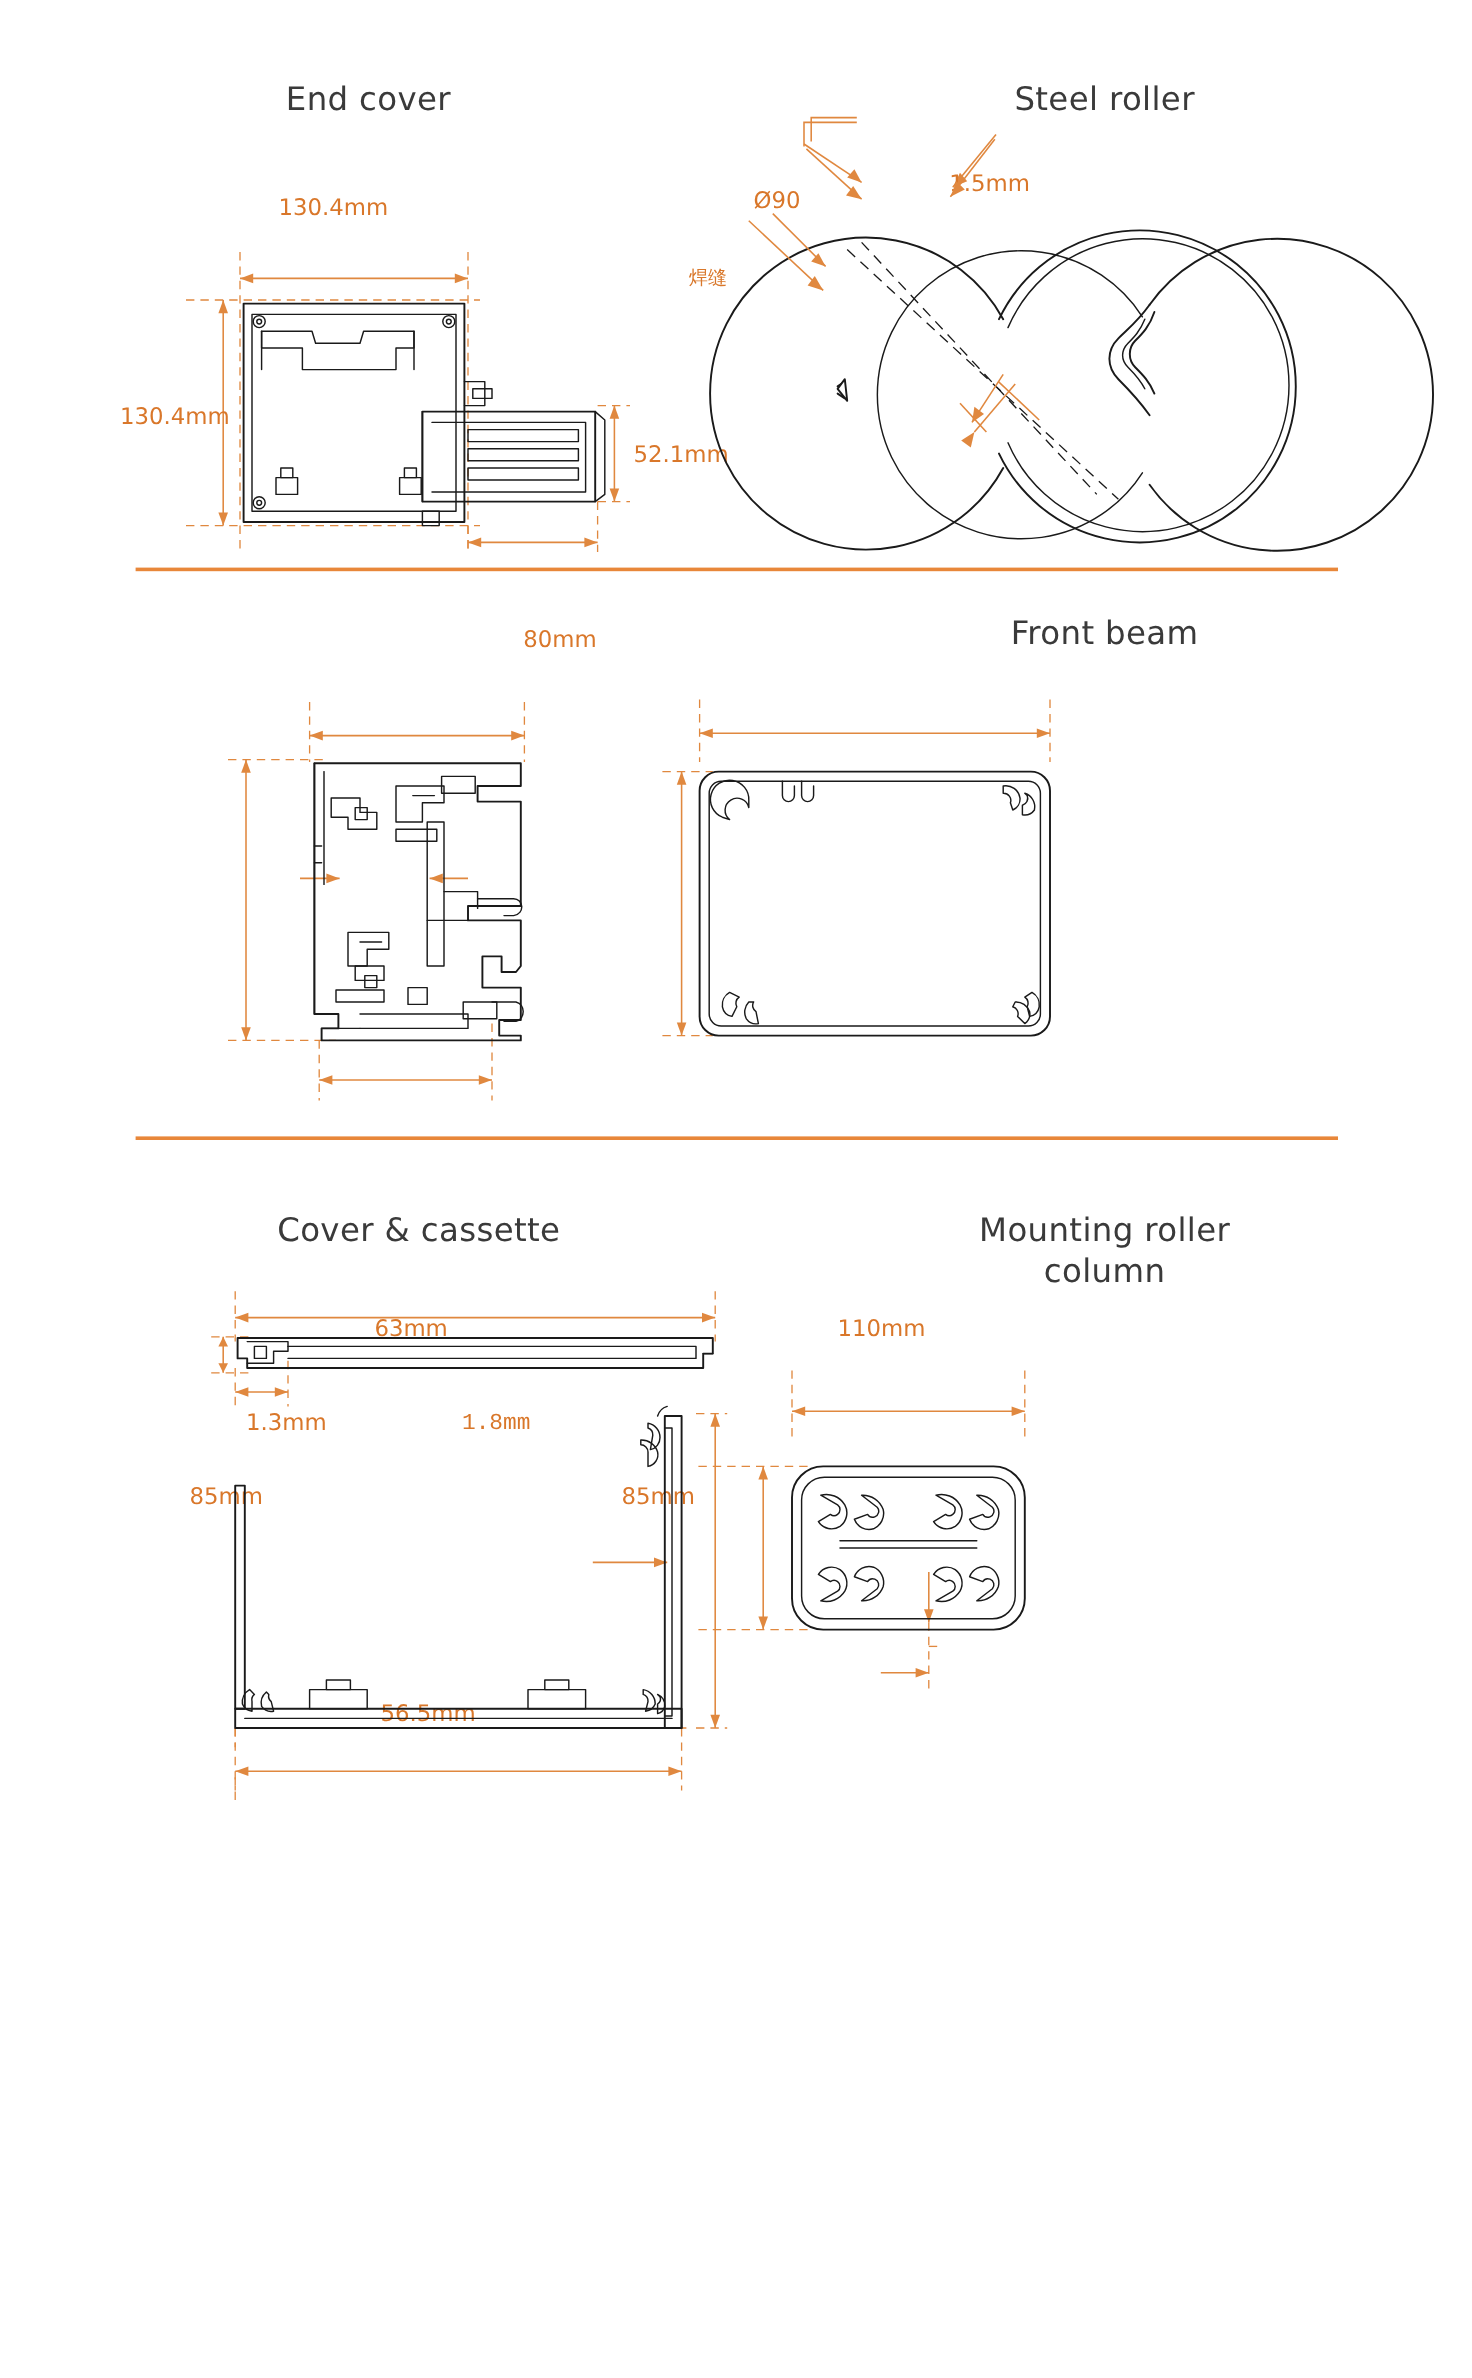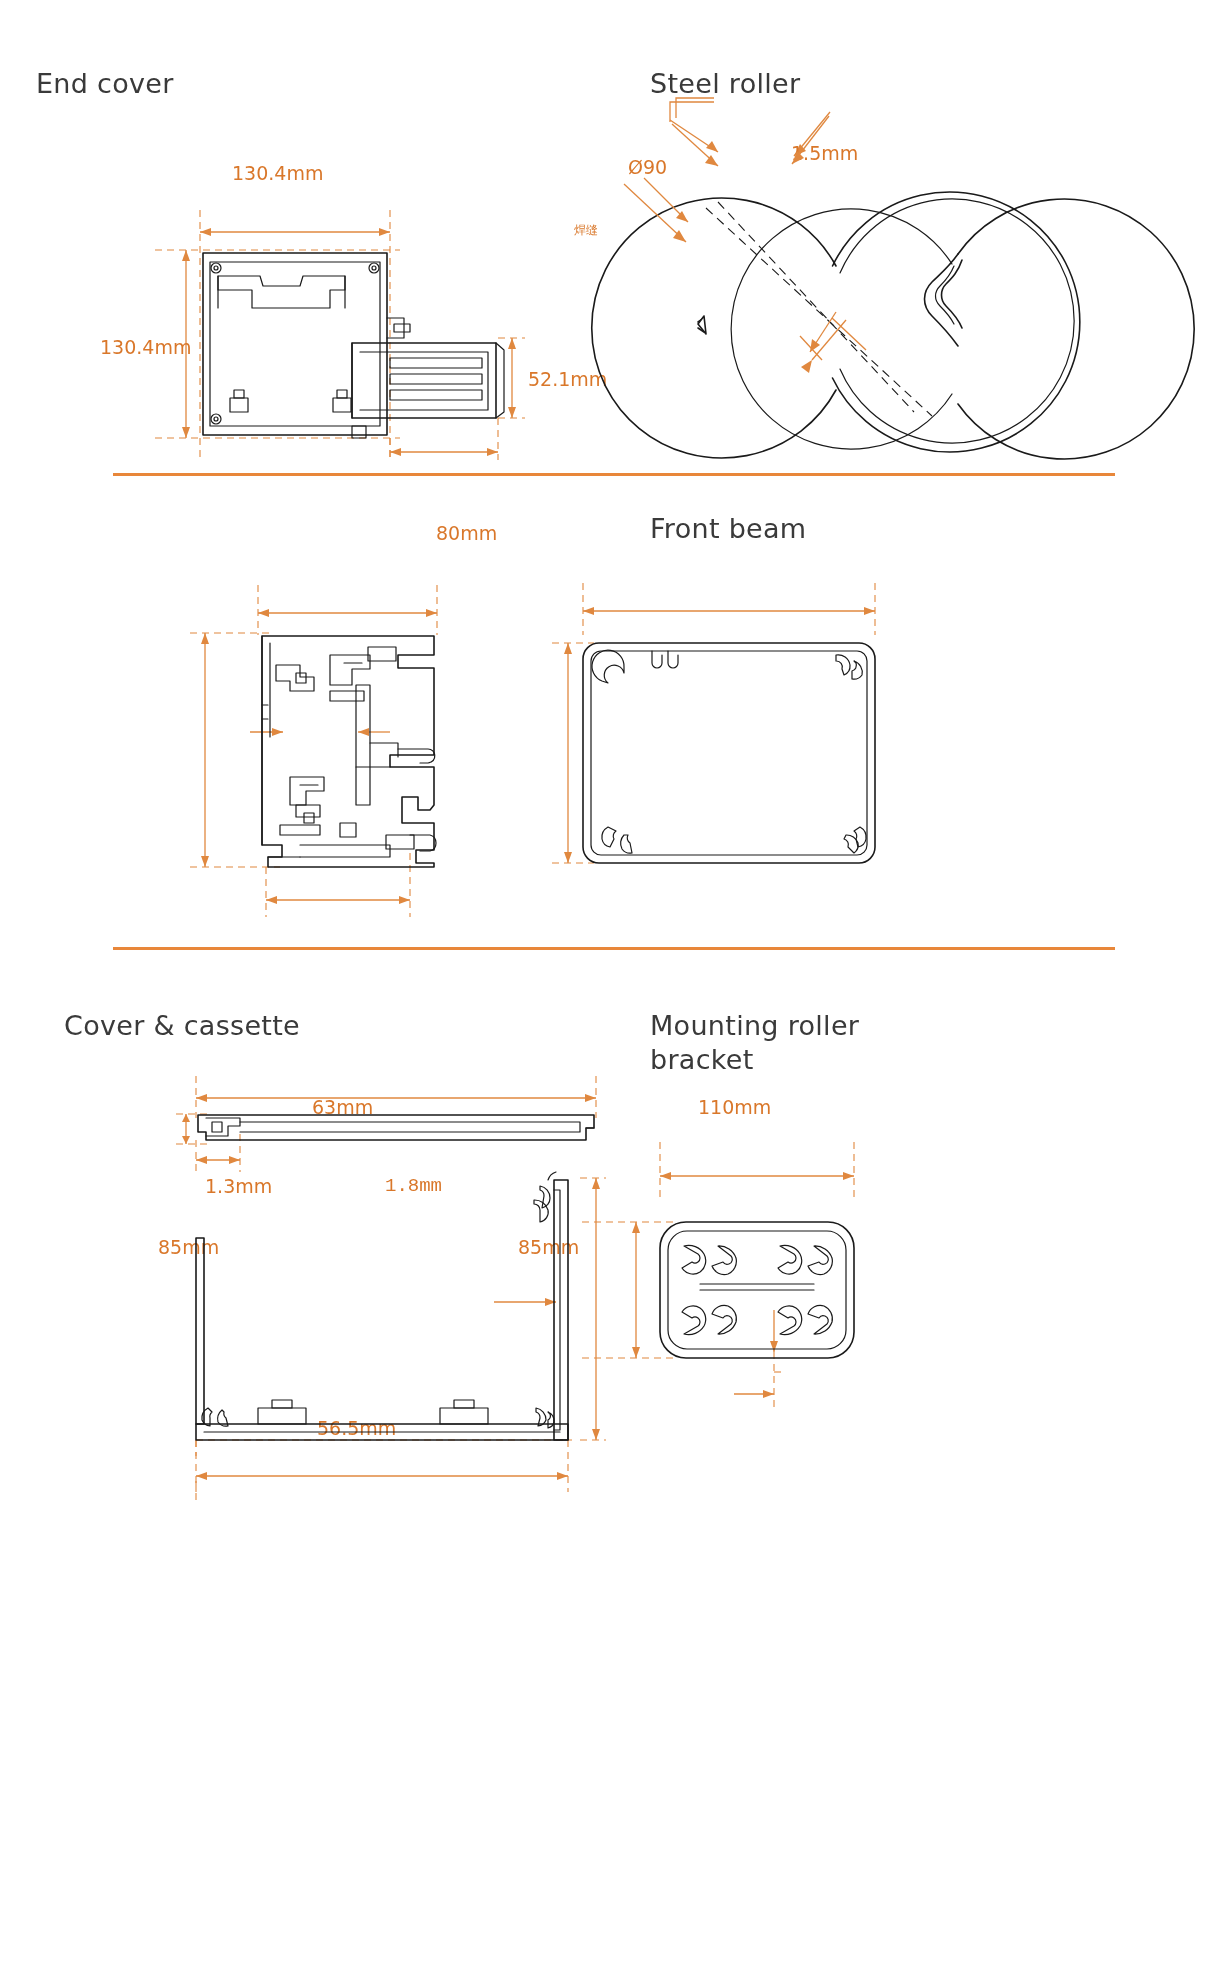--- a/index.html
+++ b/index.html
@@ -19,40 +19,40 @@
     position: relative;
     width: 1227px;
     height: 1982px;
   }
   .panel {
     position: absolute;
   }
   .panel-title {
     position: absolute;
     width: 100%;
+    text-align: center;
     font-size: 27px;
     color: #3a3a3a;
     letter-spacing: 0.3px;
     font-family: "DejaVu Sans", sans-serif;
-    margin-left: 36px;
   }
   .divider {
     position: absolute;
     height: 3px;
     background: #e8873a;
   }
   .dim-label {
     position: absolute;
     font-size: 19px;
     color: #d9772a;
     white-space: nowrap;
     font-family: "DejaVu Sans", sans-serif;
   }
   .dim-label.cn {
-    font-size: 12px;
+    font-size: 16px;
   }
   svg {
     position: absolute;
     left: 0;
     top: 0;
     overflow: visible;
   }
   .ol {
     fill: none;
     stroke: #1a1a1a;
@@ -403,21 +403,21 @@
       <path class="ol-thin" d="M440,408 L488,408 L488,424 L440,424 Z"></path>
       <path class="ol-thin" d="M454,400 L474,400 L474,408 L454,408 Z"></path>
 
       <path class="ol-thin" d="M548,180 a12,12 0 0 1 8,-8"></path>
     </svg>
 
   </div>
 
   <div class="panel" style="left:614px; top:1000px; width:613px; height:960px;">
     <div class="panel-title" style="top:10px;">Mounting roller</div>
-    <div class="panel-title" style="top:44px;">bracket</div>
+    <div class="panel-title" style="top:44px;">column</div>
 
     <svg width="613" height="960">
 
       <path class="ext" d="M46,142 L46,200"></path>
       <path class="ext" d="M240,142 L240,200"></path>
       <path class="ext" d="M-32,222 L60,222"></path>
       <path class="ext" d="M-32,358 L60,358"></path>
       <path class="ext" d="M160,352 L160,410"></path>
       <path class="ext" d="M160,372 L172,372"></path>
 

